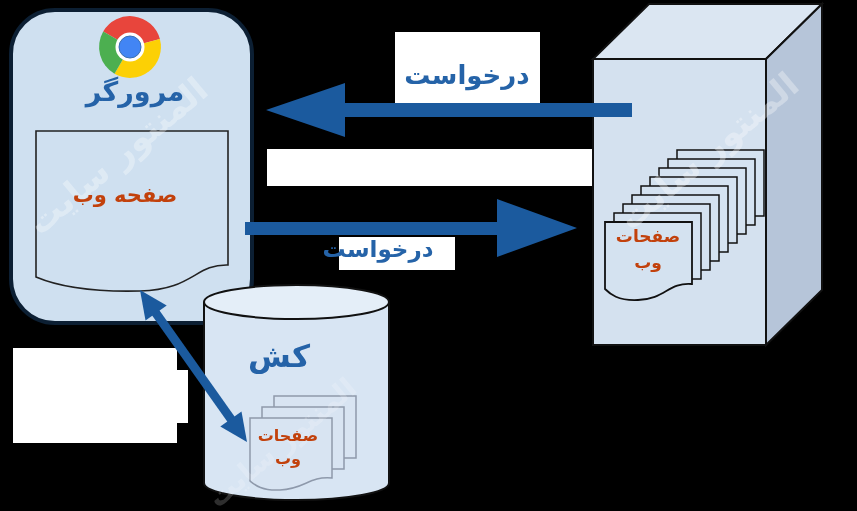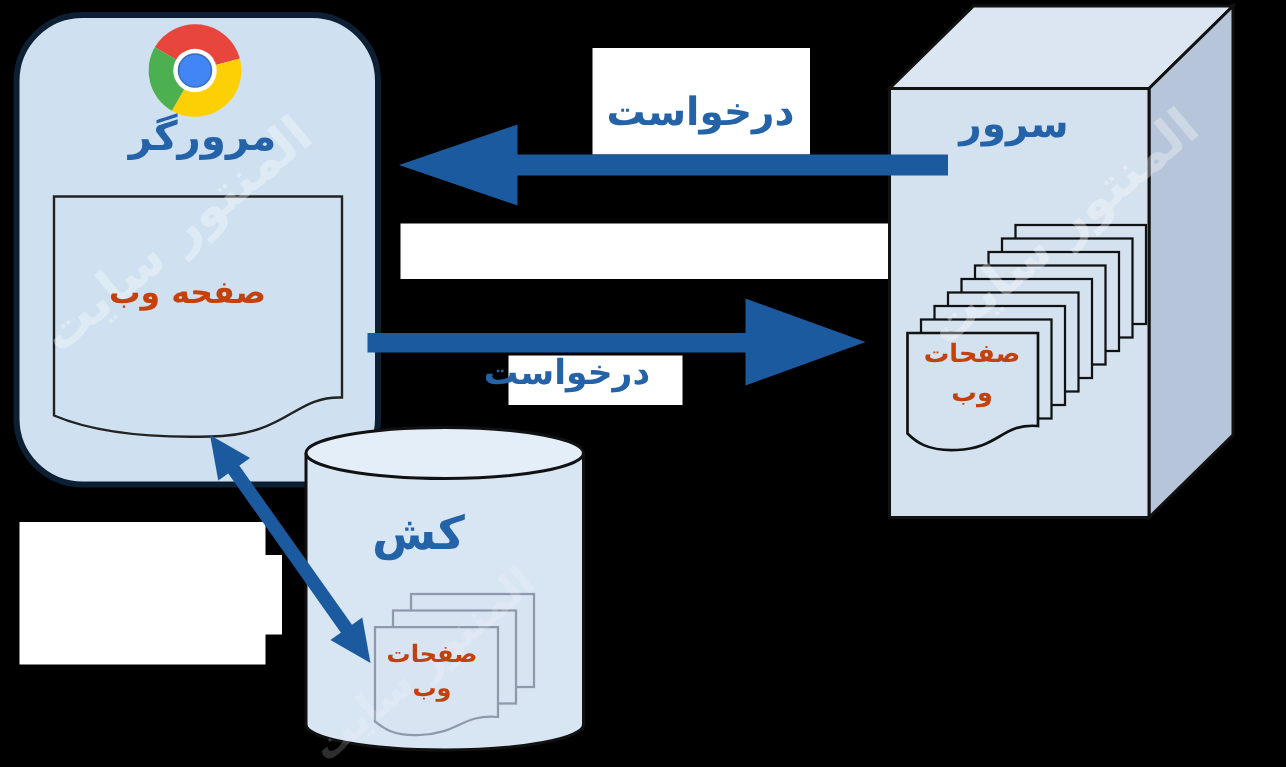--- a/index.html
+++ b/index.html
@@ -93,21 +93,20 @@
 
     <text class="wm" font-size="34" opacity="0.33" text-anchor="middle" transform="translate(125,165) rotate(-40)">المنتور سایت</text>
     <text class="wm" font-size="34" opacity="0.33" text-anchor="middle" transform="translate(716,160) rotate(-40)">المنتور سایت</text>
     <text class="wm" font-size="28" opacity="0.18" text-anchor="middle" transform="translate(288,450) rotate(-40)">المنتور سایت</text>
   </svg>
 
   <div class="lbl blue browser-label" dir="rtl">مرورگر</div>
 
   <div class="lbl dark browser-doc-label" dir="rtl">صفحه وب</div>
 
-  <div class="lbl blue server-label" dir="rtl">سرور</div>
 
   <div class="lbl dark server-doc-label" dir="rtl">
     <div>صفحات</div>
     <div>وب</div>
   </div>
 
   <div class="lbl blue cache-label" dir="rtl">کش</div>
 
   <div class="lbl dark cache-doc-label" dir="rtl">
     <div>صفحات</div>

